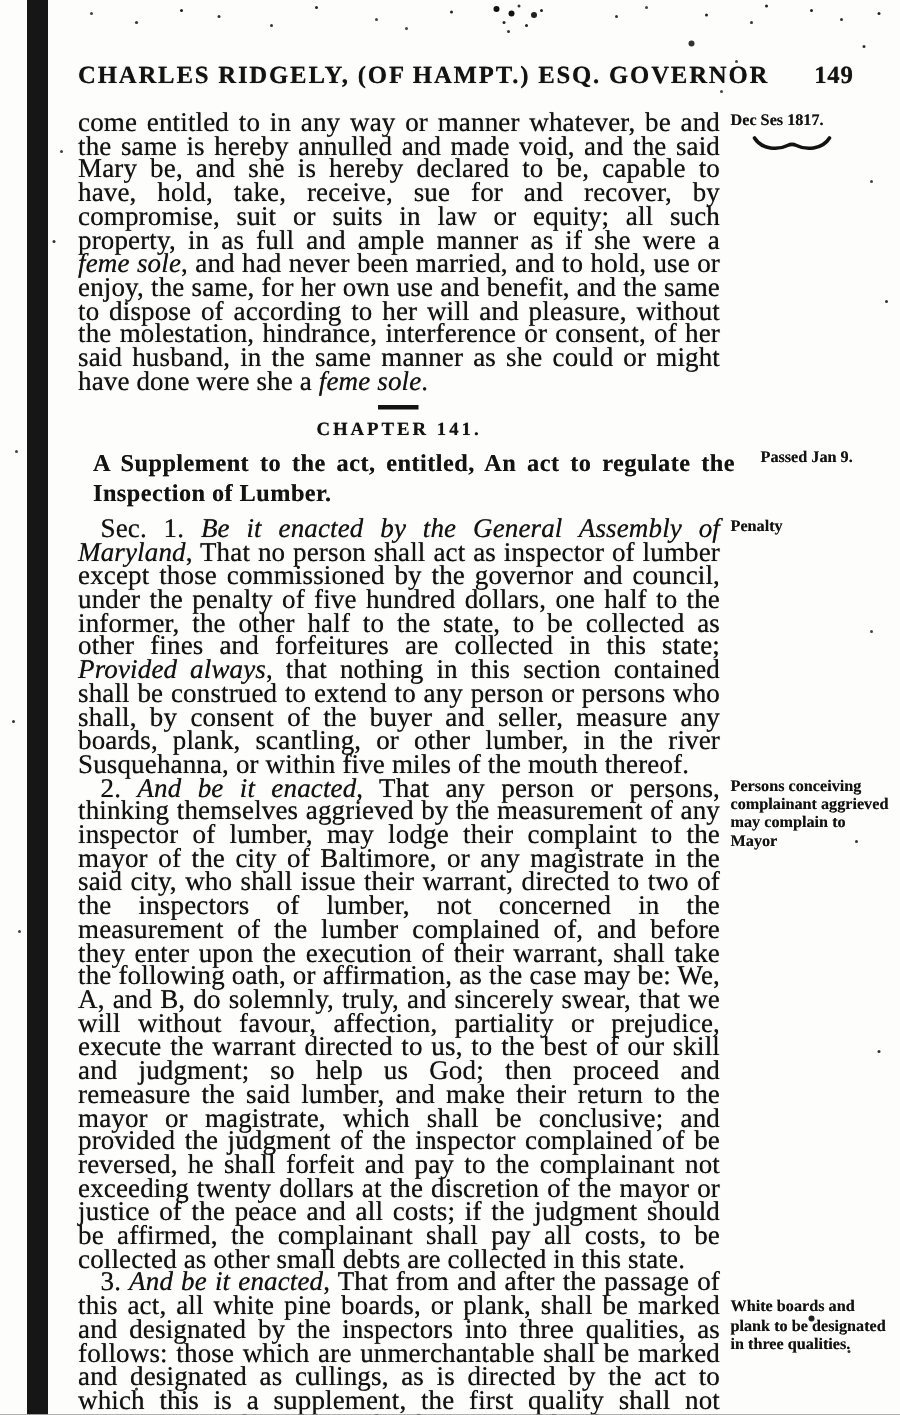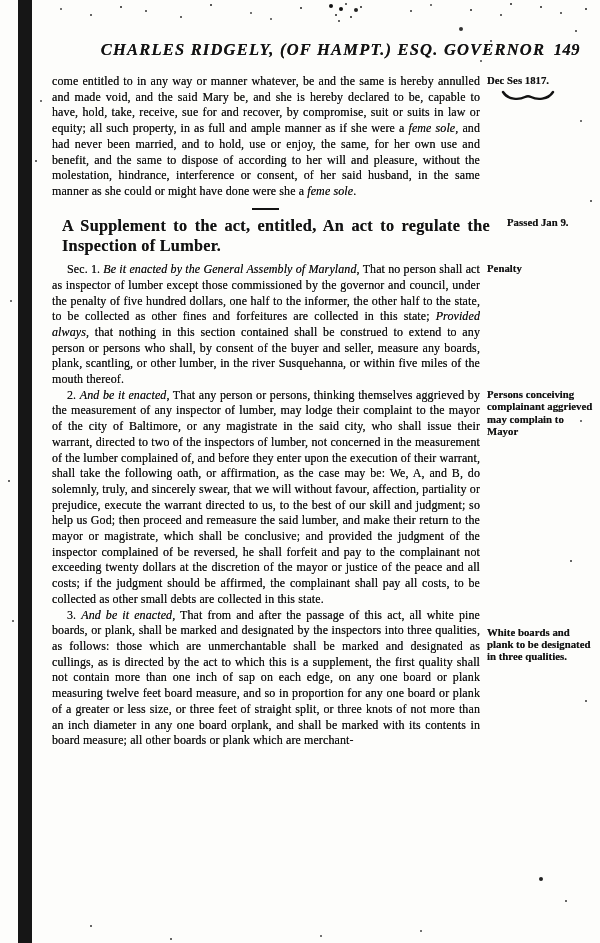--- a/index.html
+++ b/index.html
@@ -37,36 +37,34 @@
       12px 620px 0 0 #444, 585px 700px 0 0 #333, 540px 878px 0 1px #222,
       565px 900px 0 0 #333, 320px 935px 0 0 #444, 170px 938px 0 0 #333,
       420px 930px 0 0 #444, 90px 925px 0 0 #333, 480px 60px 0 0 #444;
   }
   .content {
     position: relative;
     padding: 40px 6px 0 52px;
   }
   .page-header {
     position: relative;
-    text-align: center;
     font-weight: bold;
     font-size: 16.5px;
     letter-spacing: 1.2px;
     margin-bottom: 14px;
     text-shadow: 0 0 0.5px rgba(0,0,0,0.7);
-    font-style: italic;
   }
   .page-number {
-    position: absolute; right: 14px; top: 0;
+    position: absolute; right: 25px; top: 0;
     letter-spacing: 0.5px;
   }
   .row { display: flex; align-items: flex-start; }
   .text-col {
     width: 428px; flex: 0 0 428px;
-    font-size: 12px;
+    font-size: 18px;
     line-height: 15.7px;
     text-align: justify;
     letter-spacing: 0.1px;
     text-shadow: 0 0 0.45px rgba(0,0,0,0.75);
   }
   .margin-col {
     flex: 1;
     padding-left: 7px;
     font-size: 10.8px;
     line-height: 12.4px;
@@ -120,20 +118,21 @@
       <div class="margin-col">
         <div class="note">Dec Ses 1817.</div>
         <svg class="brace-icon" width="54" height="12" viewBox="0 0 54 12">
           <path d="M2,2 C7,10 18,10 24,7 C26,6 28,6 30,7 C36,10 47,10 52,2" fill="none" stroke="#131313" stroke-width="2.4" stroke-linecap="round"></path>
         </svg>
       </div>
     </div>
 
     <div class="divider-rule"></div>
 
+    <div class="chapter-heading">CHAPTER 141.</div>
 
     <div class="row">
       <div class="text-col act-title">A Supplement to the act, entitled, An act to regulate the Inspection of Lumber.</div>
       <div class="margin-col">
         <div class="note">Passed Jan 9.</div>
       </div>
     </div>
 
     <div class="row sec-block">
       <p class="text-col indent" style="margin:0"><span>Sec. 1. </span><span class="it">Be it enacted by the General Assembly of Maryland</span><span>, That no person shall act as inspector of lumber except those commissioned by the governor and council, under the penalty of five hundred dollars, one half to the informer, the other half to the state, to be collected as other fines and forfeitures are collected in this state; </span><span class="it">Provided always</span><span>, that nothing in this section contained shall be construed to extend to any person or persons who shall, by consent of the buyer and seller, measure any boards, plank, scantling, or other lumber, in the river Susquehanna, or within five miles of the mouth thereof.</span></p>

